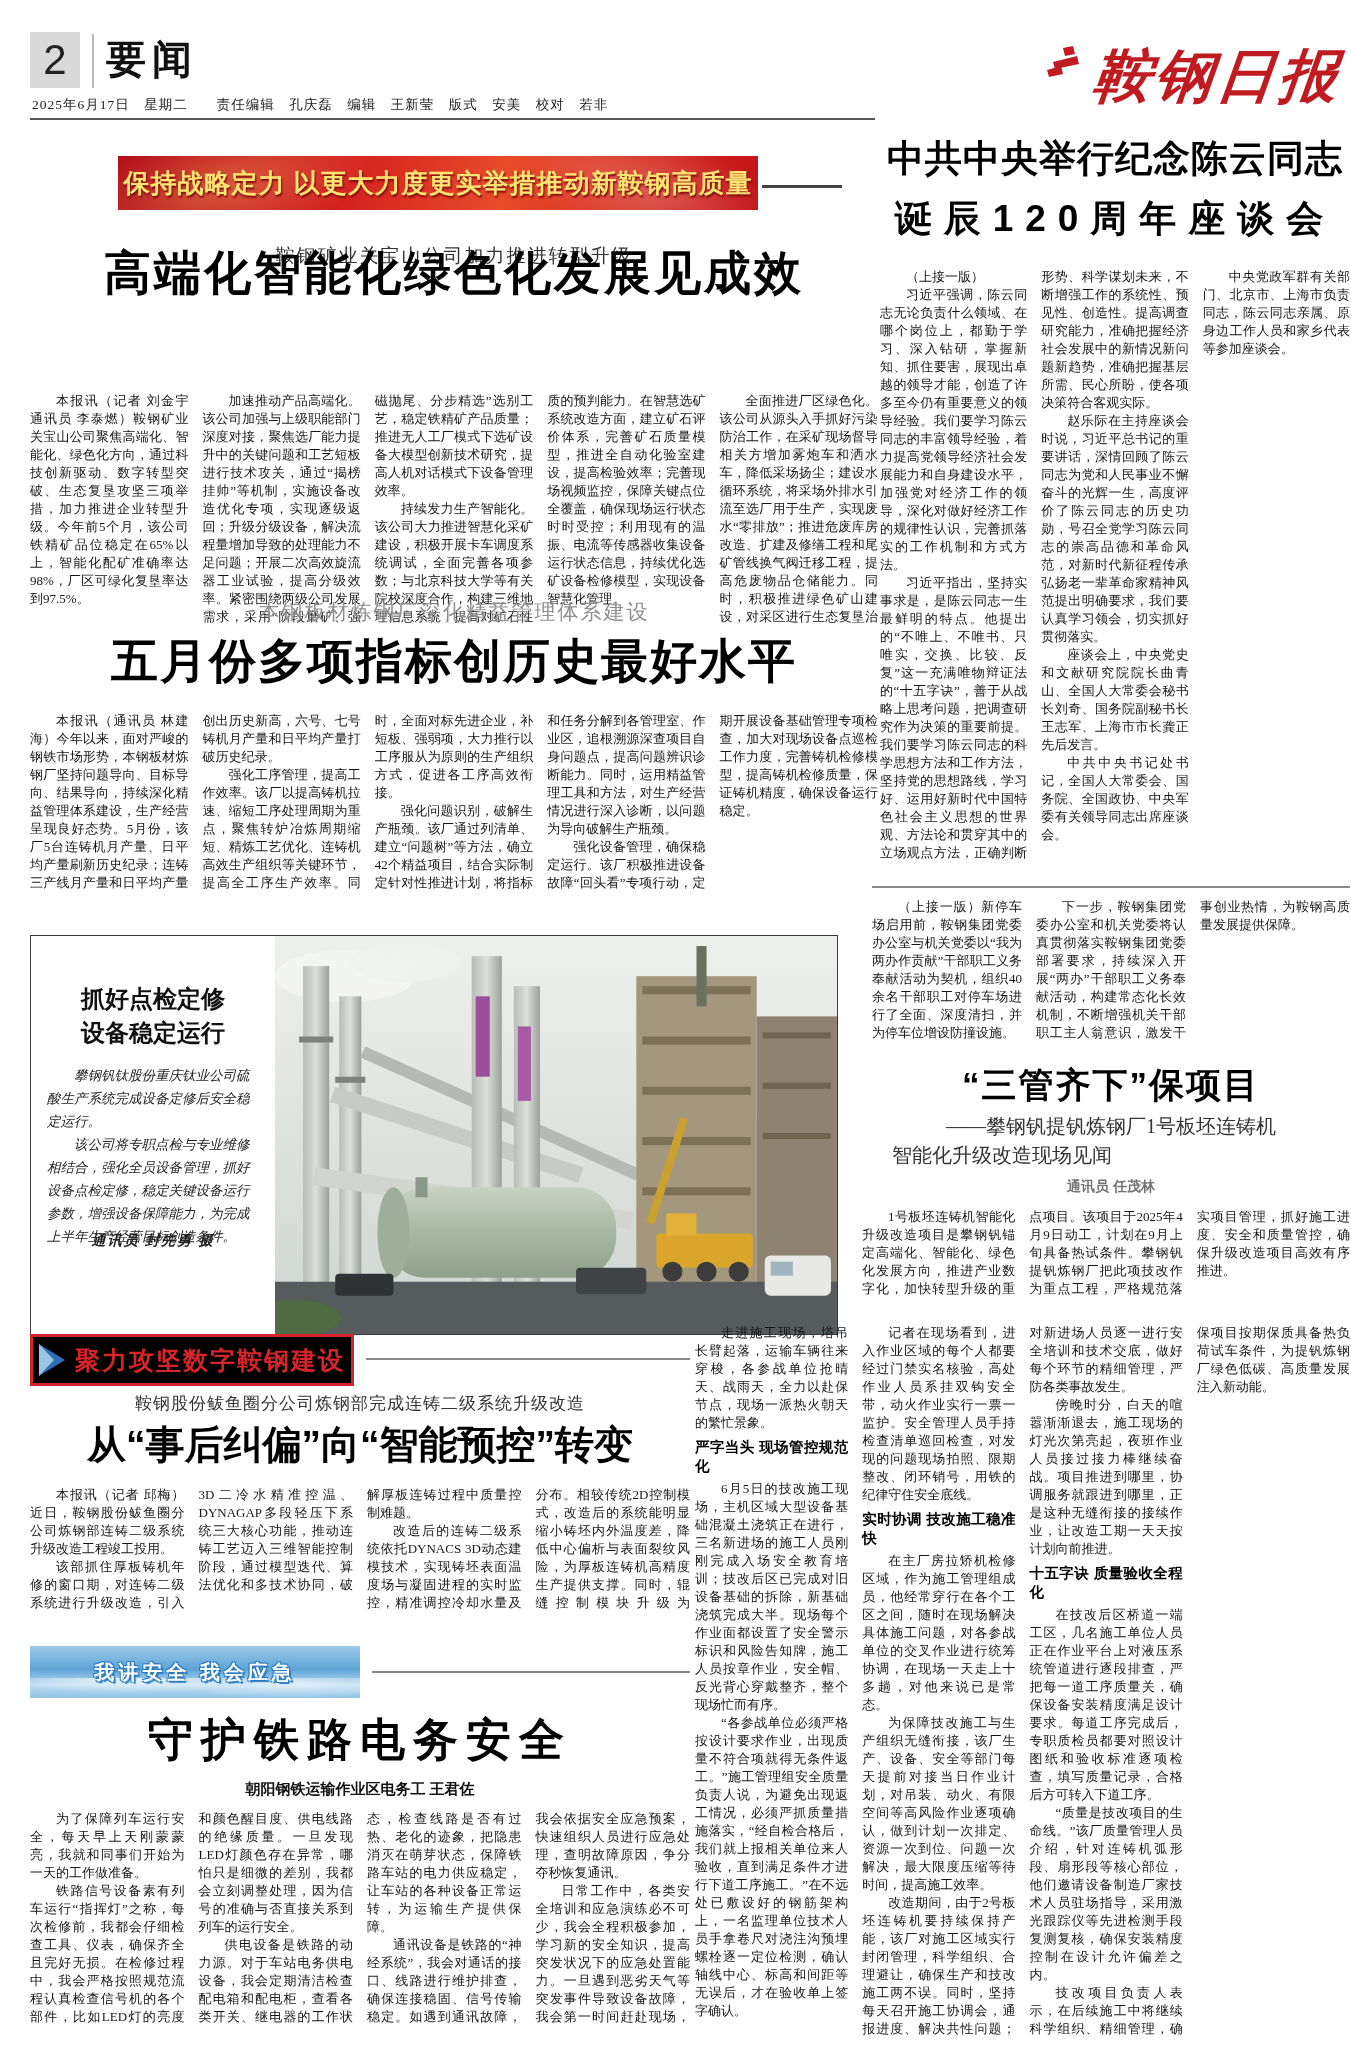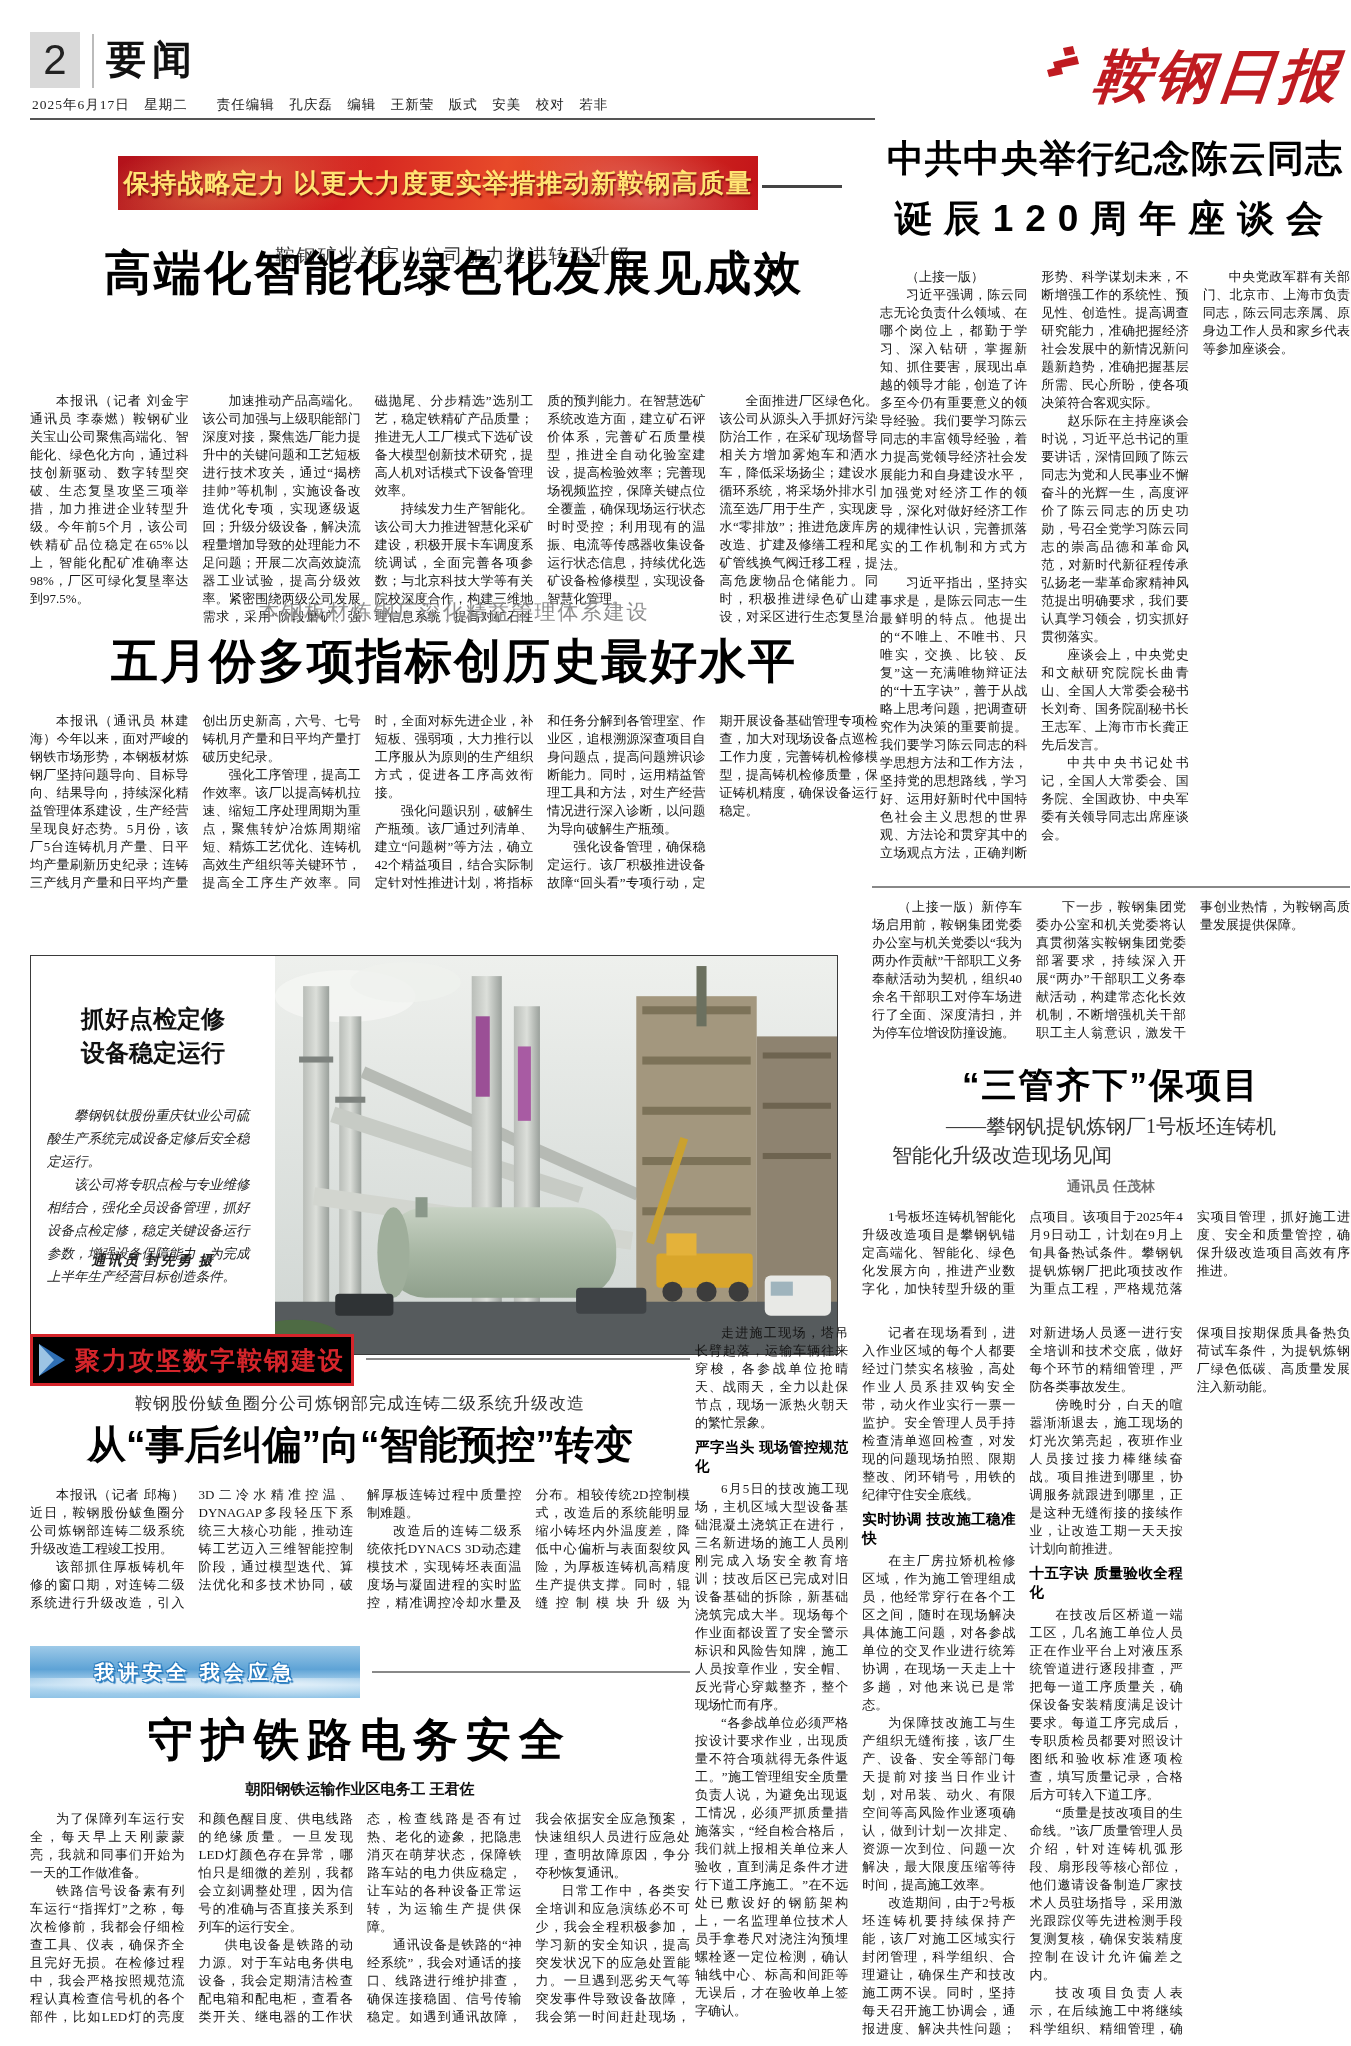--- a/index.html
+++ b/index.html
@@ -43,25 +43,25 @@
                font-family:"Liberation Sans",sans-serif;font-weight:bold;color:#000;}
   #cy-headline .l1{display:block;font-size:37px;letter-spacing:1px;}
   #cy-headline .l2{display:block;font-size:37px;letter-spacing:12px;margin-top:10px;}
   #cy-body{left:880px;top:268px;width:470px;height:606px;column-count:3;}
   #a2-kicker{left:30px;top:598px;width:848px;font-size:21px;color:#8f8f8f;letter-spacing:2px;}
   #a2-headline{left:30px;top:630px;width:848px;font-size:47px;letter-spacing:2px;}
   #a2-body{left:30px;top:712px;width:848px;height:196px;column-count:5;}
   #parking-rule{position:absolute;left:872px;top:886px;width:478px;height:2px;background:#888;}
   #parking-body{left:872px;top:898px;width:478px;height:154px;column-count:3;}
   
-  #photo-block{position:absolute;left:30px;top:955px;width:806px;height:398px;border:1px solid #3a3a3a;background:#15803d;}
+  #photo-block{position:absolute;left:30px;top:935px;width:806px;height:398px;border:1px solid #3a3a3a;background:#15803d;}
   #photo-panel{position:absolute;left:0;top:0;width:244px;height:100%;background:#fff;}
   #photo-title{margin:46px 0 0 0;text-align:center;font-family:"Liberation Sans",sans-serif;
                font-weight:bold;font-size:24px;line-height:34px;color:#111;}
-  #photo-caption{margin:34px 16px 0 16px;font-family:Liberation Serif, serif;}
+  #photo-caption{margin:14px 16px 0 16px;font-family:Liberation Serif, serif;}
   #photo-caption p{margin:0;text-indent:2em;font-size:13.5px;line-height:23px;font-style:italic;color:#222;}
   #photo-credit{position:absolute;left:0;bottom:84px;width:100%;text-align:center;
                 font-size:14px;font-weight:bold;font-style:italic;color:#222;letter-spacing:2px;}
   #photo-art{position:absolute;left:244px;top:0;right:0;bottom:0;}
   
   #sg-headline{left:872px;top:1062px;width:478px;font-size:35px;letter-spacing:2px;}
   #sg-sub{position:absolute;left:872px;top:1112px;width:478px;font-size:20px;color:#333;line-height:29px;
           font-family:Liberation Serif, serif;}
   #sg-sub .s1{display:block;padding-left:74px;}
   #sg-sub .s2{display:block;padding-left:20px;}

